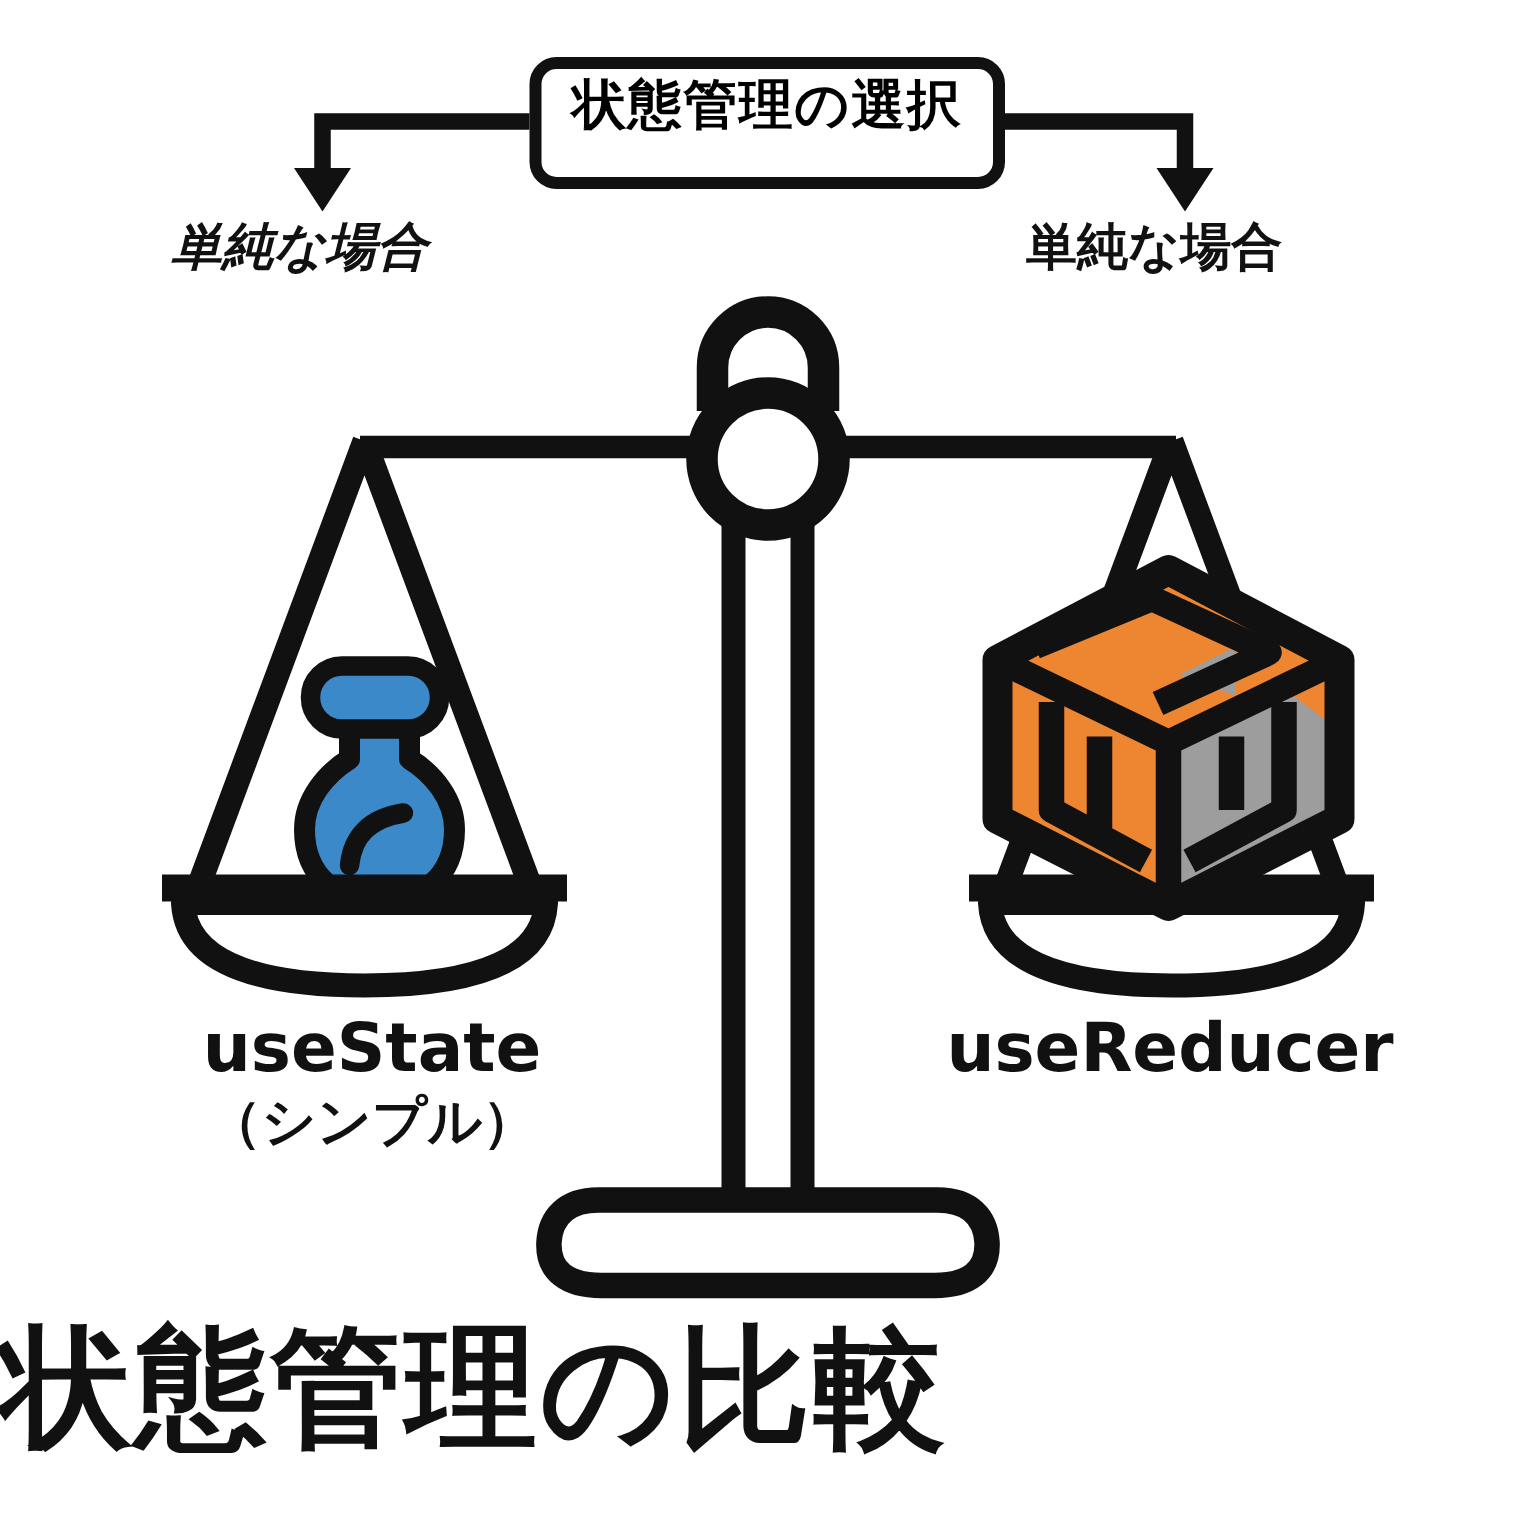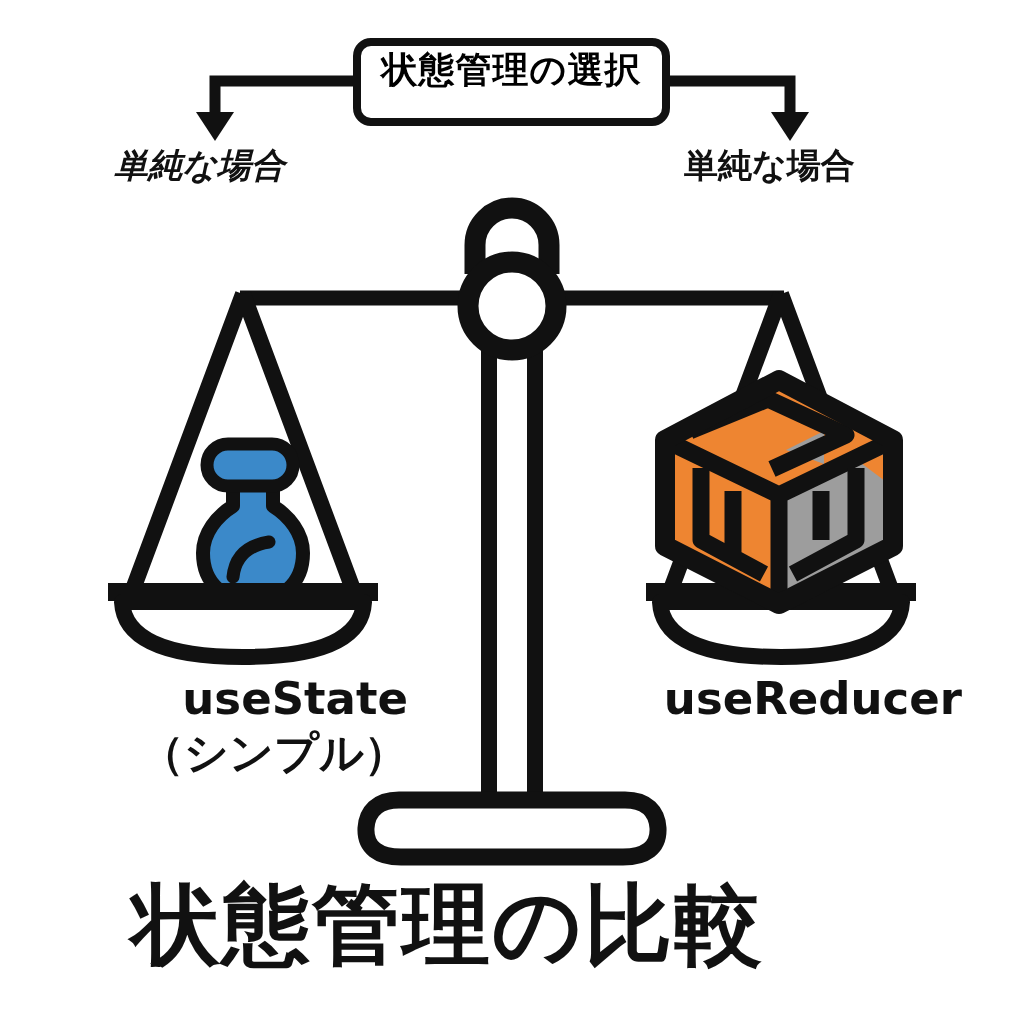--- a/index.html
+++ b/index.html
@@ -15,27 +15,27 @@
   .txt{position:absolute;color:var(--ink);white-space:nowrap;}
   #decision-box{
     position:absolute;left:353px;top:38px;width:317px;height:88px;
     border:8px solid var(--ink);border-radius:18px;background:var(--background);
     display:flex;align-items:flex-start;justify-content:center;box-sizing:border-box;
     font-size:36px;font-weight:700;letter-spacing:1px;
   }
   .note{font-size:34px;font-weight:700;line-height:1.5;}
   .note-left{left:114px;top:140px;font-style:italic;}
   .note-right{left:684px;top:140px;}
-  .pan-label{text-align:right;width:320px;line-height:1.0;}
+  .pan-label{text-align:center;width:320px;line-height:1.0;}
   .pan-label .pan-name{font-size:45px;font-weight:700;display:block;}
-  .pan-label .pan-tag{font-size:44px;font-weight:700;display:block;margin-top:10px;}
+  .pan-label .pan-tag{font-size:36px;font-weight:700;display:block;margin-top:10px;}
   #pan-label-left{left:88px;top:676px;}
-  #pan-label-right{left:642px;top:676px;}
+  #pan-label-right{left:620px;top:676px;}
   #main-title{
-    left:0;top:866px;width:896px;text-align:center;
+    left:0;top:866px;width:896px;
     font-size:88px;font-weight:800;letter-spacing:2px;
   }
 </style>
 </head>
 <body>
 
 <div id="canvas">
 
   <svg id="diagram-svg" viewBox="0 0 1024 1024">
 

